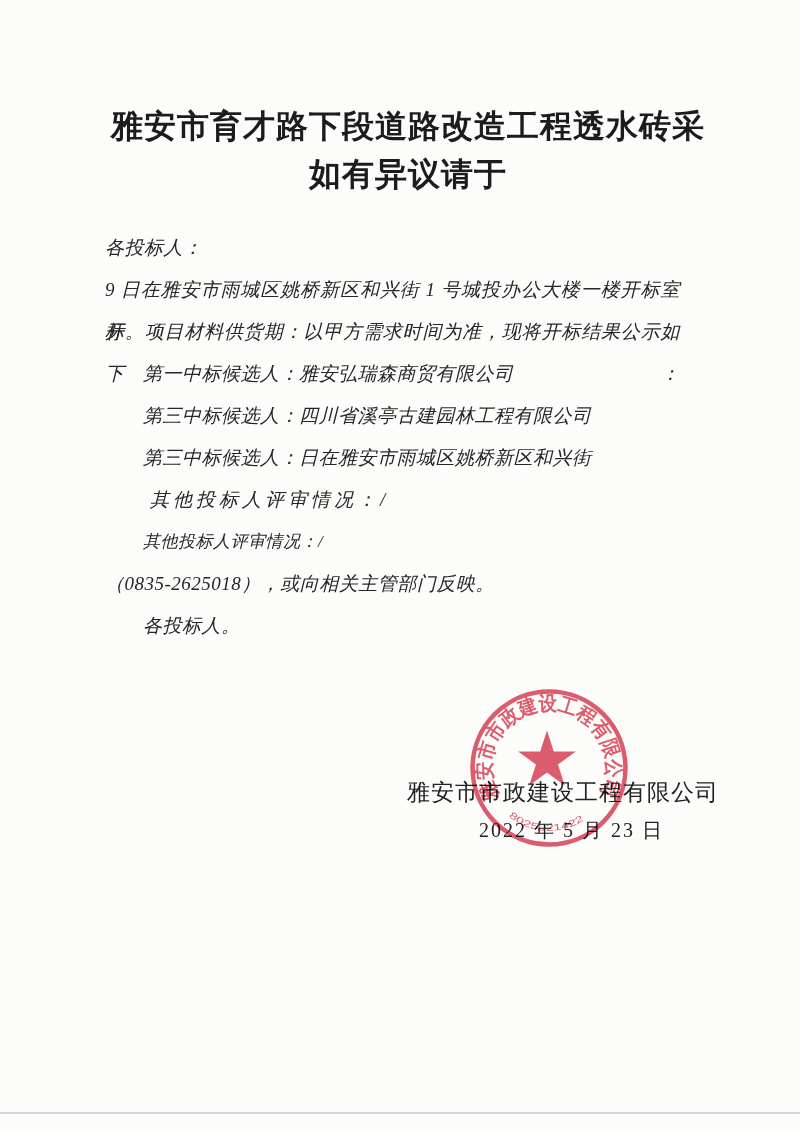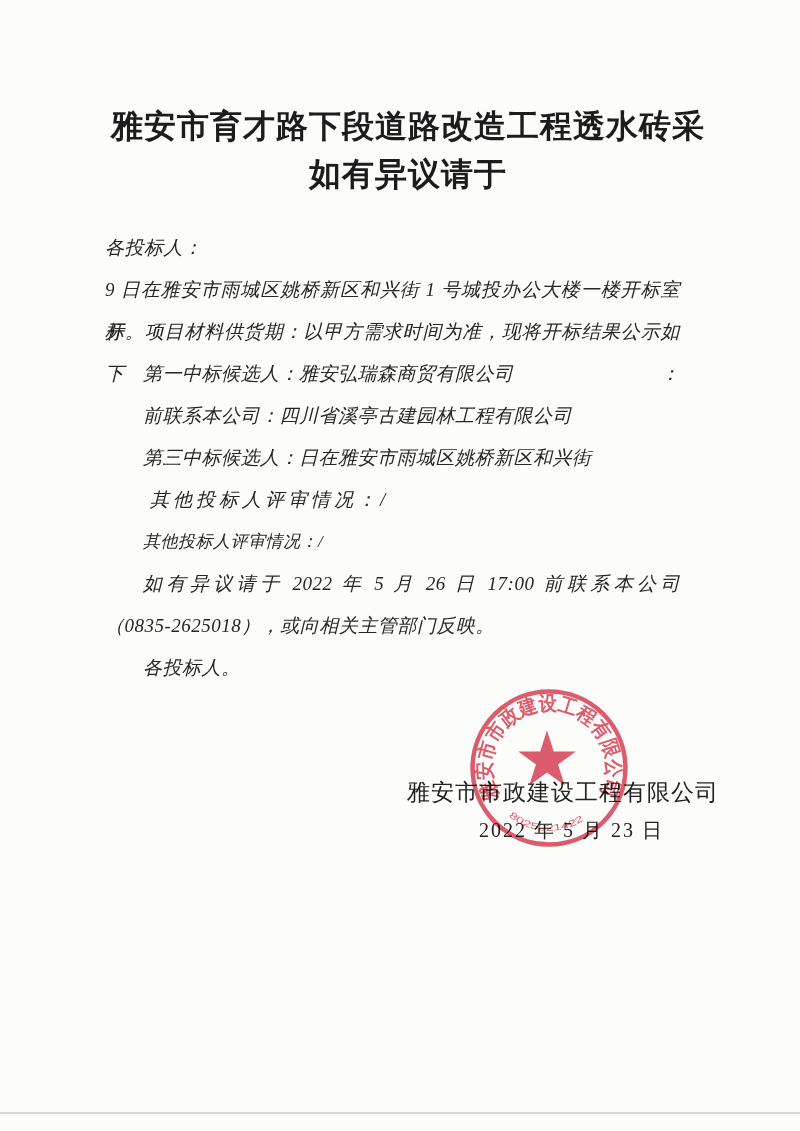--- a/index.html
+++ b/index.html
@@ -111,25 +111,24 @@
   <h1 class="doc-title">
     <span>雅安市育才路下段道路改造工程透水砖采</span>
     <span>如有异议请于</span>
   </h1>
 
   <div class="doc-body">
     <div class="line">各投标人：</div>
     <div class="line just">9 日在雅安市雨城区姚桥新区和兴街 1 号城投办公大楼一楼开标室开</div>
     <div class="line just">标。项目材料供货期：以甲方需求时间为准，现将开标结果公示如下：</div>
     <div class="line indent">第一中标候选人：雅安弘瑞森商贸有限公司</div>
-    <div class="line indent">前联系本公司：四川省溪亭古建园林工程有限公司</div>
+    <div class="line indent">第三中标候选人：四川省溪亭古建园林工程有限公司</div>
     <div class="line indent">第三中标候选人：日在雅安市雨城区姚桥新区和兴街</div>
     <div class="line other-first">其他投标人评审情况：/</div>
     <div class="line other-second">其他投标人评审情况：/</div>
-    <div class="line indent just">如有异议请于 2022 年 5 月 26 日 17:00 前联系本公司</div>
     <div class="line">（0835-2625018），或向相关主管部门反映。</div>
     <div class="line indent">各投标人。</div>
   </div>
 
   <div class="signature-company">雅安市市政建设工程有限公司</div>
   <div class="signature-date">2022 年 5 月 23 日</div>
 
   <svg class="seal" viewBox="0 0 164 164">
     <circle cx="82" cy="82" r="75.5" fill="none" stroke-width="4.5" stroke="#dc4f63"></circle>
     <polygon points="80,45 97.6,99.3 51.5,65.7 108.5,65.7 62.4,99.3" fill-rule="nonzero" fill="#dc4f63"></polygon>

